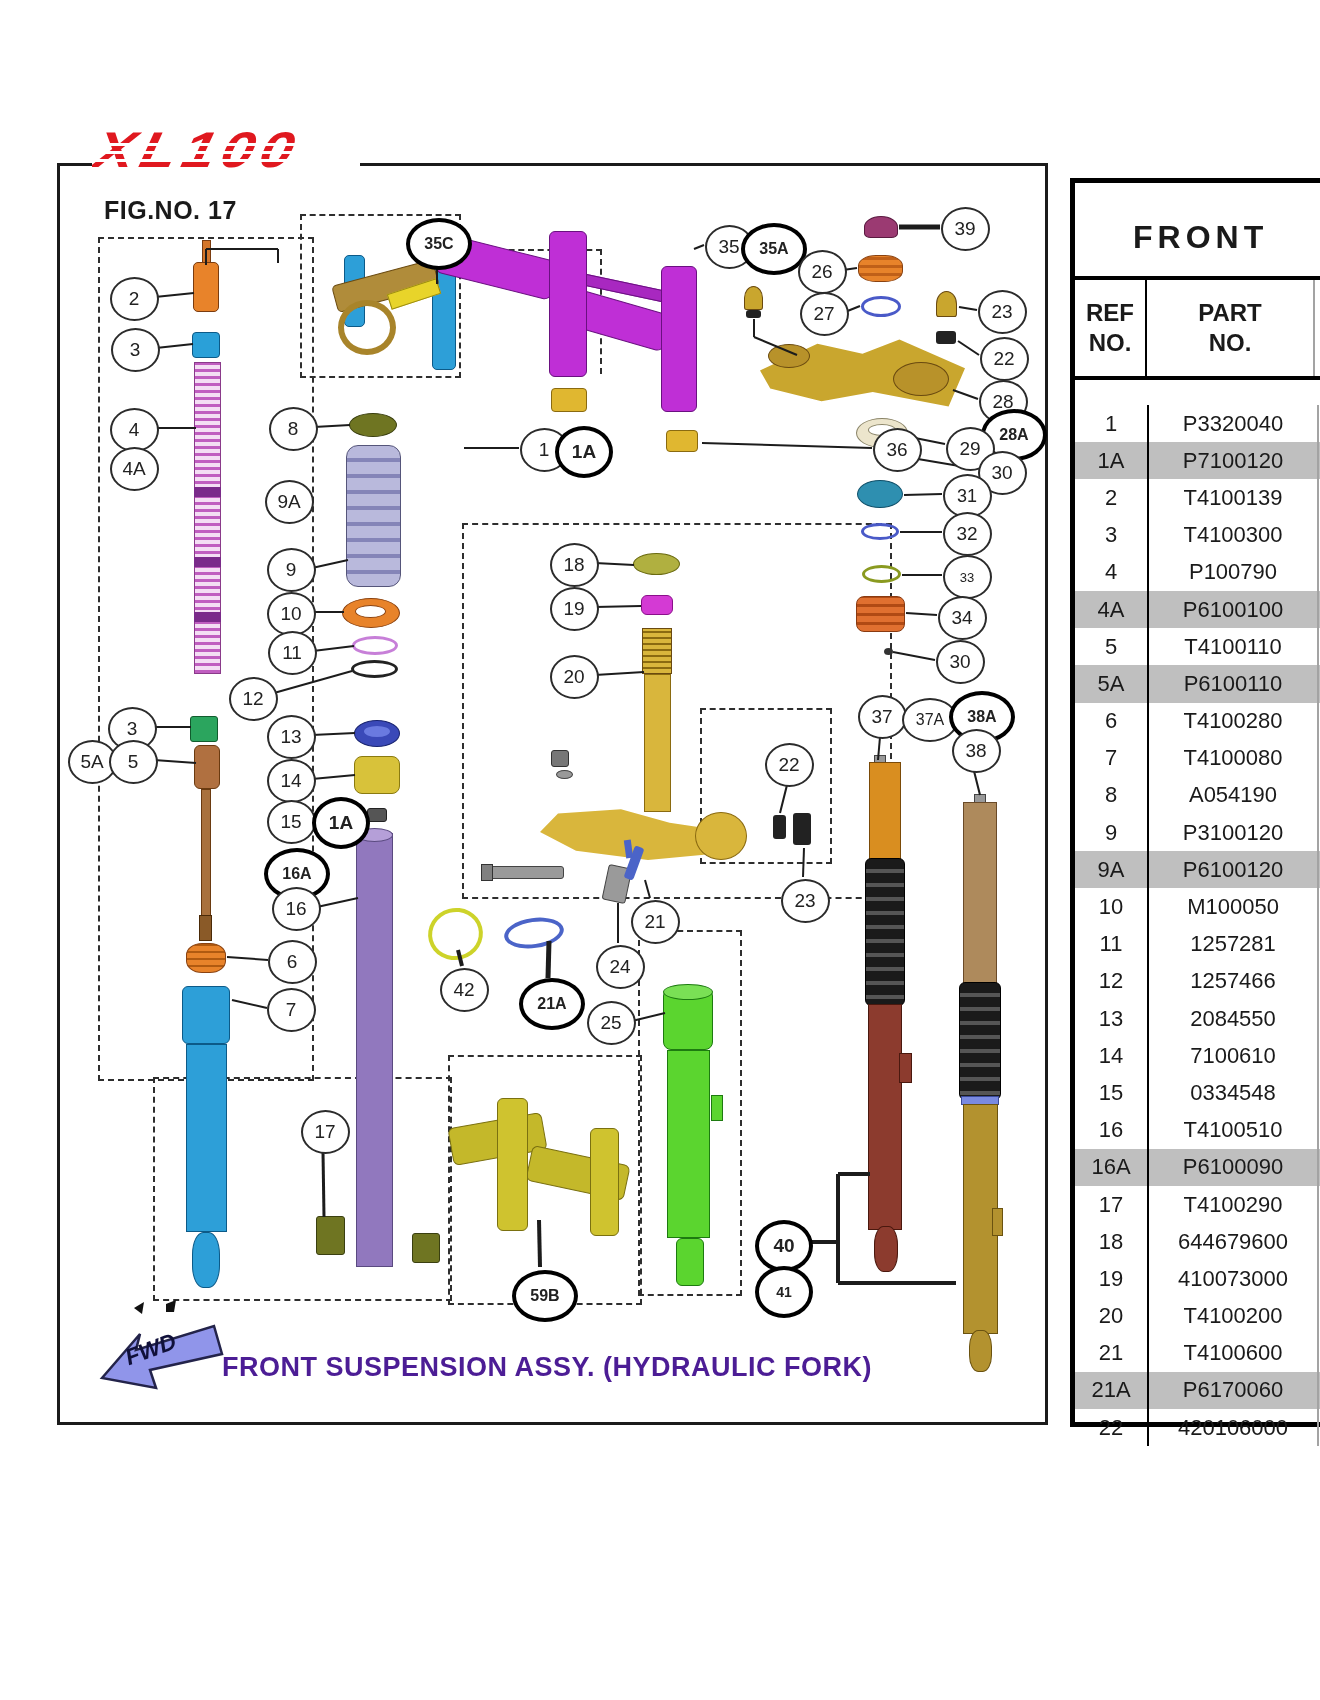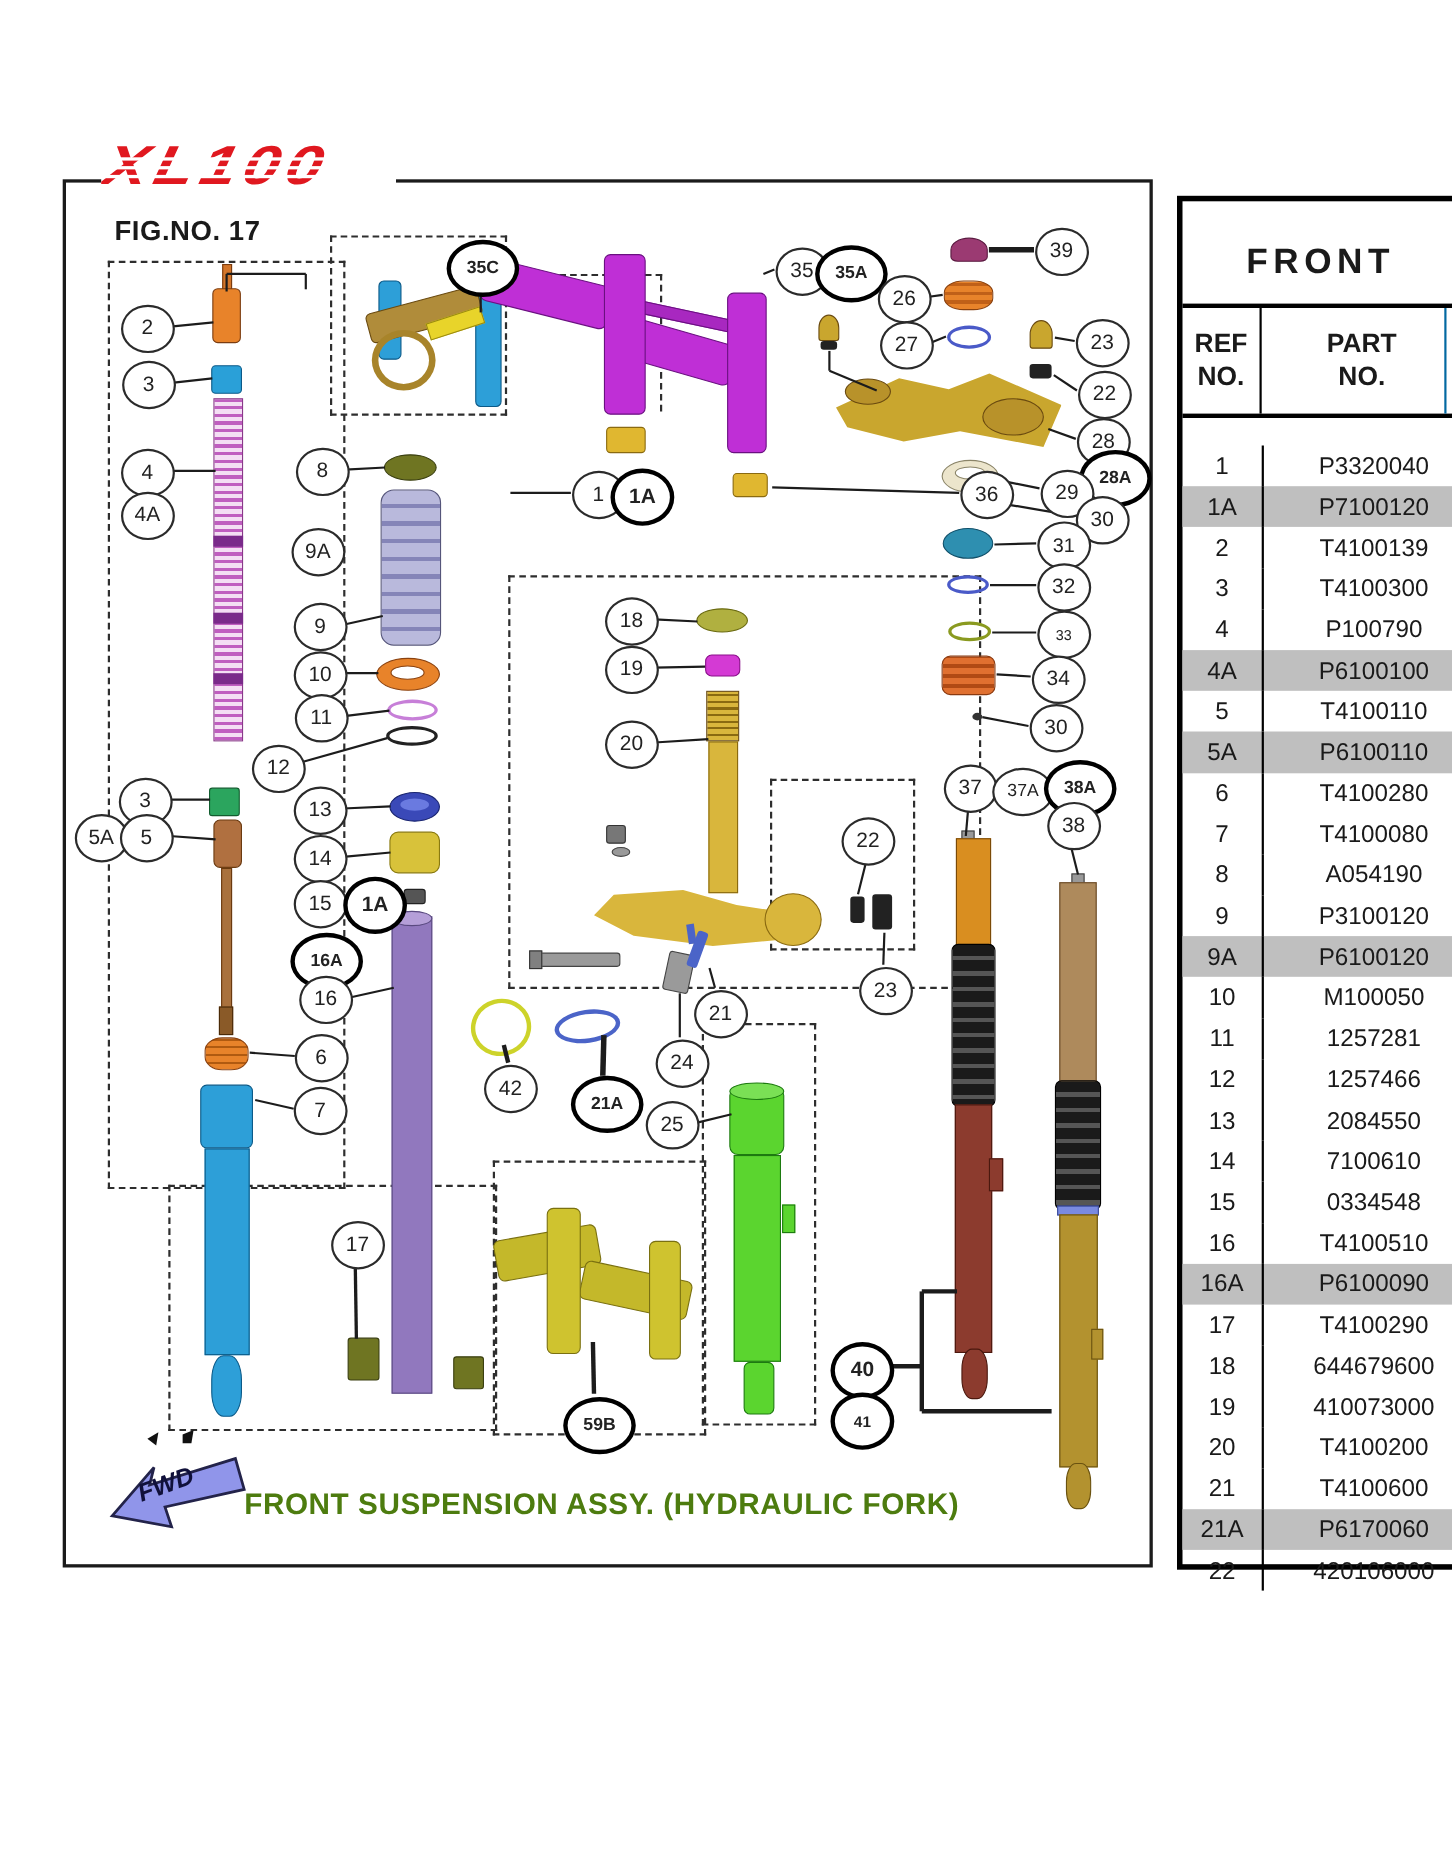--- a/index.html
+++ b/index.html
@@ -8,41 +8,41 @@
   .abs{position:absolute;}
   
   #frame{position:absolute;left:57px;top:163px;width:985px;height:1256px;border:3px solid #1b1b1b;}
   
   #logo{position:absolute;left:92px;top:130px;width:268px;height:46px;background:#fff;z-index:6;overflow:hidden;}
   #logo .txt{position:absolute;left:10px;top:-6px;font-size:50px;font-weight:900;font-style:italic;
       letter-spacing:5px;color:#e0181f;transform:skewX(-13deg) scaleX(1.18);transform-origin:left top;line-height:52px;}
   #logo .stripe{position:absolute;left:0;width:255px;height:3px;background:#fff;}
   #figno{position:absolute;left:104px;top:196px;font-size:25px;font-weight:700;letter-spacing:.5px;z-index:5;}
   #caption{position:absolute;left:222px;top:1352px;width:680px;font-size:27px;font-weight:700;
-      letter-spacing:.5px;color:#4d7c0f;z-index:5;}
+      letter-spacing:.5px;color:#4c1d95;z-index:5;}
   
   .dash{position:absolute;border:2px dashed #2e2e2e;z-index:1;}
   .dash.tr{border-left:none;border-bottom:none;}
   
   .p{position:absolute;z-index:2;box-sizing:border-box;}
   
   .co{position:absolute;z-index:4;background:#fff;border:2px solid #2b2b2b;border-radius:50%;
       display:flex;align-items:center;justify-content:center;font-size:19px;color:#222;}
   .co.b{border:4.5px solid #000;font-weight:700;}
   #leaders{position:absolute;left:0;top:0;z-index:3;pointer-events:none;}
   
   #ptable{position:absolute;left:1070px;top:178px;width:272px;height:1249px;border:5px solid #000;
           box-sizing:border-box;background:#fff;z-index:7;}
   #ptitle{height:93px;border-bottom:4px solid #000;position:relative;}
   #ptitle .t{position:absolute;left:58px;top:36px;font-size:32px;font-weight:700;letter-spacing:5px;}
   #phead{height:96px;border-bottom:4px solid #000;display:flex;}
   .hc{display:flex;flex-direction:column;align-items:center;justify-content:center;
       font-weight:700;font-size:24px;line-height:30px;box-sizing:border-box;}
   .c1{width:72px;border-right:2px solid #000;}
-  .c2{width:168px;border-right:2px solid #0369a1;padding-left:16px;}
+  .c2{width:168px;border-right:2px solid #a3a3a3;}
   .c3{flex:1;}
   #prows{position:relative;}
   #prows .sp{height:25px;}
   .trow{display:flex;height:37.2px;align-items:center;font-size:22px;}
   .trow .c1,.trow .c2{align-self:stretch;display:flex;align-items:center;justify-content:center;}
   .trow.sh{background:#bfbfbf;}
   .fwdtxt{position:absolute;left:124px;top:1333px;width:70px;transform:rotate(-20deg);
       font-style:italic;font-weight:700;font-size:23px;color:#10103a;z-index:5;}
 </style>
 </head>

